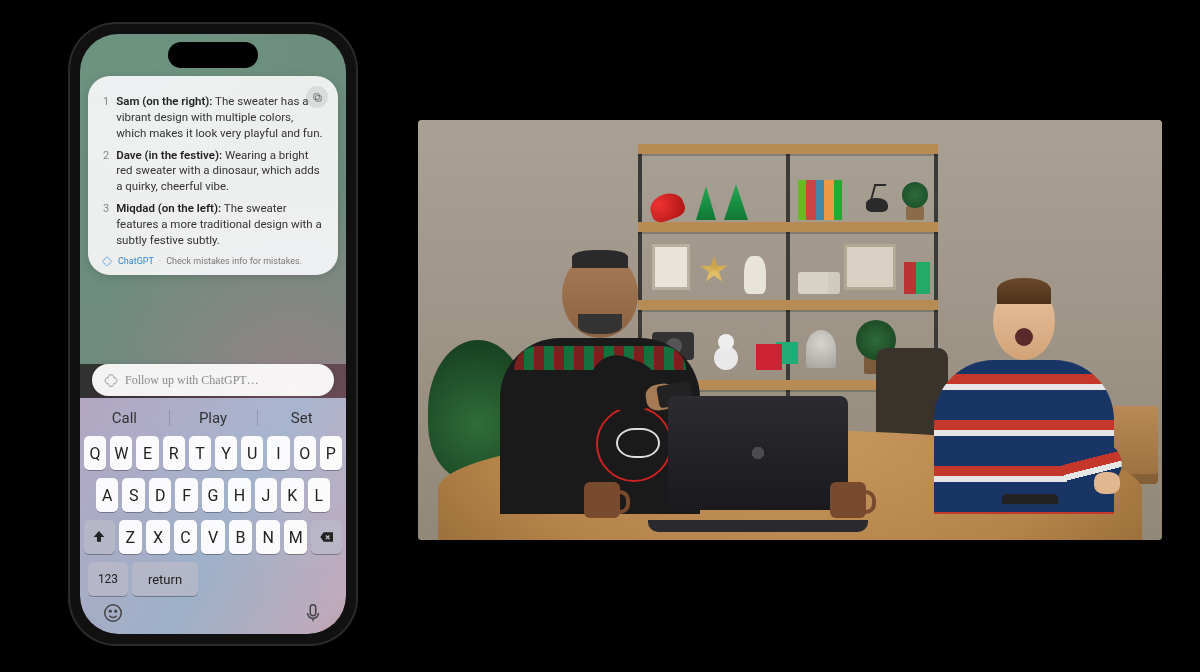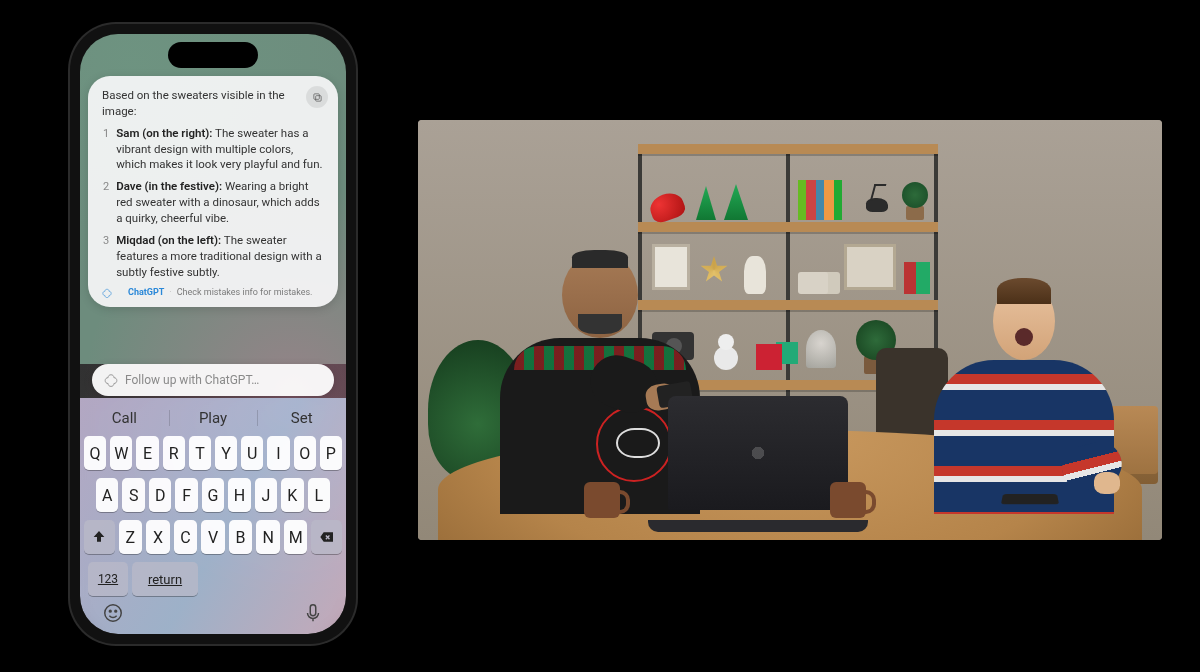--- a/index.html
+++ b/index.html
@@ -64,38 +64,38 @@
   .copy-btn svg { width: 11px; height: 11px; stroke: #555; fill: none; stroke-width: 1.5; }
   .resp-list { margin: 6px 0 4px 0; }
   .resp-item { display: flex; gap: 7px; margin-bottom: 6px; padding-left: 1px; }
   .resp-num { color: #888; font-size: 11px; flex: none; }
   .resp-body { flex: 1; }
   .resp-body .strong { font-weight: 600; color: #222; }
   .resp-credit {
     display: flex; align-items: center; gap: 5px;
     font-size: 9px; color: #7a7a7a; margin-top: 2px;
   }
-  .resp-credit .gpt-mark { color: #2b88d8; font-weight: 700; display: flex; align-items: center; gap: 16px; }
+  .resp-credit .gpt-mark { color: #2b88d8; font-weight: 400; display: flex; align-items: center; gap: 6px; }
   .gpt-glyph { width: 10px; height: 10px; }
   .gpt-glyph path { fill: none; stroke: #2b88d8; stroke-width: 1.4; }
   .resp-credit .sep { color:#bbb; }
 
   .input-pill {
     position: absolute;
     top: 330px; left: 12px; right: 12px;
     height: 32px;
     background: rgba(255,255,255,.94);
     border-radius: 20px;
     display: flex; align-items: center; gap: 7px;
     padding: 0 12px;
     box-shadow: 0 2px 8px rgba(0,0,0,.15);
   }
   .input-pill .gpt-glyph { width: 14px; height: 14px; }
   .input-pill .gpt-glyph path { stroke: #888; }
-  .input-placeholder { font-size: 12px; color: #8a8a8a; }
+  .input-placeholder { font-size: 12px; color: #8a8a8a; font-family: Liberation Serif, serif; }
 
   
   .kbd-wrap {
     position: absolute; left: 0; right: 0; bottom: 0;
     height: 236px;
     background: linear-gradient(120deg, rgba(215,200,235,.78), rgba(185,210,240,.78) 55%, rgba(235,200,220,.78));
     backdrop-filter: blur(6px);
     padding-top: 4px;
   }
   .kbd-sugg {
@@ -110,21 +110,21 @@
   .kbd-row { display:flex; gap:4px; margin-bottom:8px; justify-content:center; }
   .key {
     height: 34px;
     background: rgba(255,255,255,.95);
     border-radius: 5px;
     box-shadow: 0 1px 0 rgba(0,0,0,.3);
     font-size: 16px; color: #222;
     display:flex; align-items:center; justify-content:center;
     flex:1; min-width:0;
   }
-  .key.special { background: rgba(185,185,200,.75); font-size: 13px; text-decoration: underline; }
+  .key.special { background: rgba(185,185,200,.75); font-size: 13px; }
   .key.wide { flex: 1.3; }
   .key.shift svg, .key.bksp svg { width:16px; height:16px; fill:#222; }
   .kbd-space-row { display:flex; gap:4px; padding: 0 4px; }
   .kbd-space-row .key.num { flex: 0 0 40px; font-size:12px; }
   .kbd-space-row .key.space { flex:1; font-size:13px; }
   .kbd-space-row .key.return { flex:0 0 66px; font-size:13px; }
   .kbd-bottom { display:flex; justify-content:space-between; padding: 6px 22px 8px 22px; color:#444; }
   .kbd-bottom svg { width:22px; height:22px; }
 
   
@@ -237,21 +237,20 @@
   <div class="phone-screen">
     <div class="dynamic-island"></div>
 
     <div class="response-card">
       <div class="copy-btn">
         <svg viewBox="0 0 24 24">
             <rect x="8" y="8" width="12" height="12" rx="2"></rect>
             <rect x="4" y="4" width="12" height="12" rx="2"></rect>
           </svg>
       </div>
-      <div class="response-intro">Based on the sweaters visible in the image:</div>
       <div class="resp-list">
         <div class="resp-item">
           <span class="resp-num">1</span>
           <span class="resp-body"><span class="strong">Sam (on the right):</span> <span>The sweater has a vibrant design with multiple colors, which makes it look very playful and fun.</span></span>
         </div>
         <div class="resp-item">
           <span class="resp-num">2</span>
           <span class="resp-body"><span class="strong">Dave (in the festive):</span> <span>Wearing a bright red sweater with a dinosaur, which adds a quirky, cheerful vibe.</span></span>
         </div>
         <div class="resp-item">

